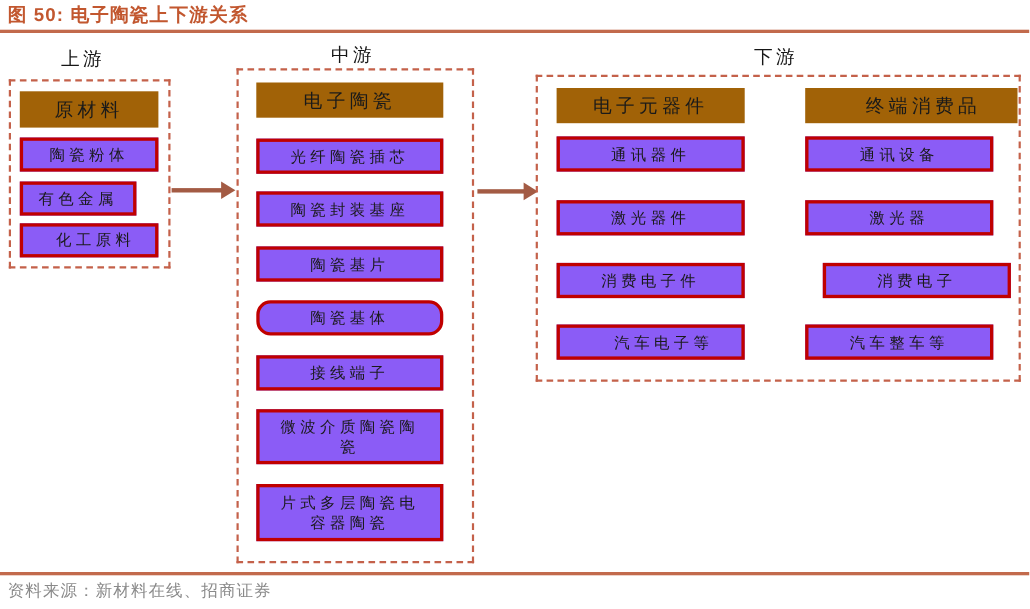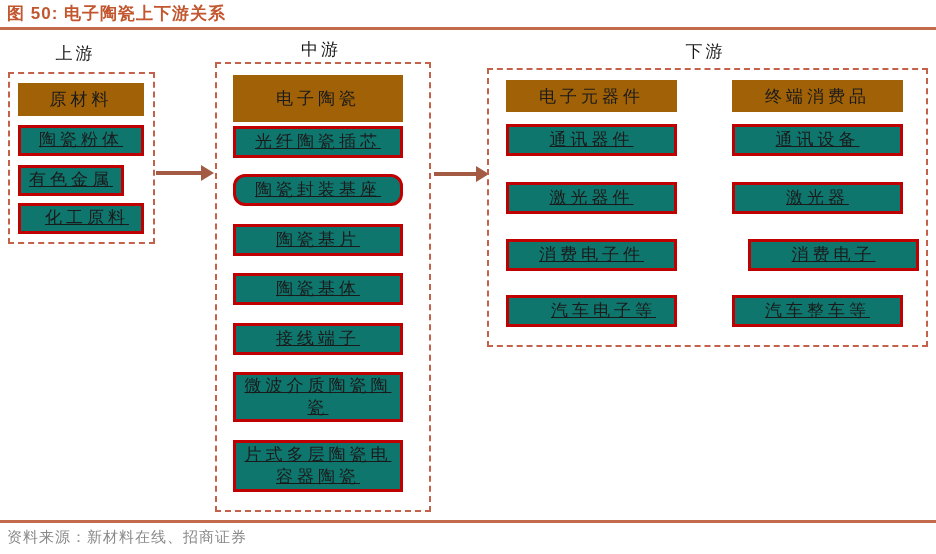--- a/index.html
+++ b/index.html
@@ -18,24 +18,24 @@
     position:absolute; font-size:17px; color:#161616; text-align:center;
     letter-spacing:3px;
   }
   .dashed-box { position:absolute; border:2px dashed #C4614A; }
   .hdr {
     position:absolute; background:#a16207; color:#1a1a1a;
     display:flex; align-items:center; justify-content:center;
     font-size:17px; letter-spacing:4px;
   }
   .cell {
-    position:absolute; background:#0f766e; border:3px solid #C00000; color:#1a1a1a;
+    position:absolute; background:#8b5cf6; border:3px solid #C00000; color:#1a1a1a;
     display:flex; align-items:center; justify-content:center;
-    font-size:17px; letter-spacing:4px; text-align:center;
-    white-space:pre-line; line-height:1.3; box-sizing:border-box;text-decoration:underline;
+    font-size:14px; letter-spacing:4px; text-align:center;
+    white-space:pre-line; line-height:1.3; box-sizing:border-box;
   }
   .arrow { position:absolute; height:16px; }
   .arrow .shaft { position:absolute; left:0; right:12px; top:6px; height:4px; background:#A35B44; }
   .arrow .head {
     position:absolute; right:0; top:0; width:0; height:0;
     border-left:13px solid #A35B44; border-top:8px solid transparent; border-bottom:8px solid transparent;
   }
   .source {
     position:absolute; left:7px; top:528px; font-size:15px; color:#8A8A8A; letter-spacing:1px;
   }
@@ -55,46 +55,46 @@
   <div class="cell" style="left:18px;top:165px;width:106px;height:31px;">有色金属</div>
   <div class="cell" style="left:18px;top:203px;width:126px;height:31px;padding-left:12px;">化工原料</div>
 
   <div class="arrow" style="left:156px;top:165px;width:58px;">
     <div class="shaft"></div>
     <div class="head"></div>
   </div>
 
   <div class="stage-label" style="left:215px;top:38px;width:212px;">中游</div>
   <div class="dashed-box" style="left:215px;top:62px;width:212px;height:446px;"></div>
-  <div class="hdr" style="left:233px;top:75px;width:170px;height:47px;">电子陶瓷</div>
+  <div class="hdr" style="left:233px;top:75px;width:170px;height:32px;">电子陶瓷</div>
   <div class="cell" style="left:233px;top:126px;width:170px;height:32px;">光纤陶瓷插芯</div>
-  <div class="cell" style="left:233px;top:174px;width:170px;height:32px;border-radius:12px;">陶瓷封装基座</div>
+  <div class="cell" style="left:233px;top:174px;width:170px;height:32px;">陶瓷封装基座</div>
   <div class="cell" style="left:233px;top:224px;width:170px;height:32px;">陶瓷基片</div>
-  <div class="cell" style="left:233px;top:273px;width:170px;height:32px;">陶瓷基体</div>
+  <div class="cell" style="left:233px;top:273px;width:170px;height:32px;border-radius:13px;">陶瓷基体</div>
   <div class="cell" style="left:233px;top:323px;width:170px;height:32px;">接线端子</div>
   <div class="cell" style="left:233px;top:440px;width:170px;height:52px;">片式多层陶瓷电
 容器陶瓷</div>
   <div class="cell" style="left:233px;top:372px;width:170px;height:50px;">微波介质陶瓷陶
 瓷</div>
 
   <div class="arrow" style="left:434px;top:166px;width:55px;">
     <div class="shaft"></div>
     <div class="head"></div>
   </div>
 
   <div class="stage-label" style="left:487px;top:40px;width:437px;">下游</div>
   <div class="dashed-box" style="left:487px;top:68px;width:437px;height:275px;"></div>
 
   <div class="hdr" style="left:506px;top:80px;width:171px;height:32px;">电子元器件</div>
   <div class="cell" style="left:506px;top:124px;width:171px;height:32px;">通讯器件</div>
   <div class="cell" style="left:506px;top:182px;width:171px;height:32px;">激光器件</div>
   <div class="cell" style="left:506px;top:239px;width:171px;height:32px;">消费电子件</div>
   <div class="cell" style="left:506px;top:295px;width:171px;height:32px;padding-left:24px;">汽车电子等</div>
 
-  <div class="hdr" style="left:732px;top:80px;width:171px;height:32px;">终端消费品</div>
+  <div class="hdr" style="left:732px;top:80px;width:171px;height:32px;padding-left:22px;">终端消费品</div>
   <div class="cell" style="left:732px;top:124px;width:171px;height:32px;">通讯设备</div>
   <div class="cell" style="left:732px;top:182px;width:171px;height:32px;">激光器</div>
   <div class="cell" style="left:732px;top:239px;width:171px;height:32px;margin-left:16px;">消费电子</div>
   <div class="cell" style="left:732px;top:295px;width:171px;height:32px;">汽车整车等</div>
 
   <div class="rule rule-bottom"></div>
   <div class="source">资料来源：新材料在线、招商证券</div>
 
 </div>
 

